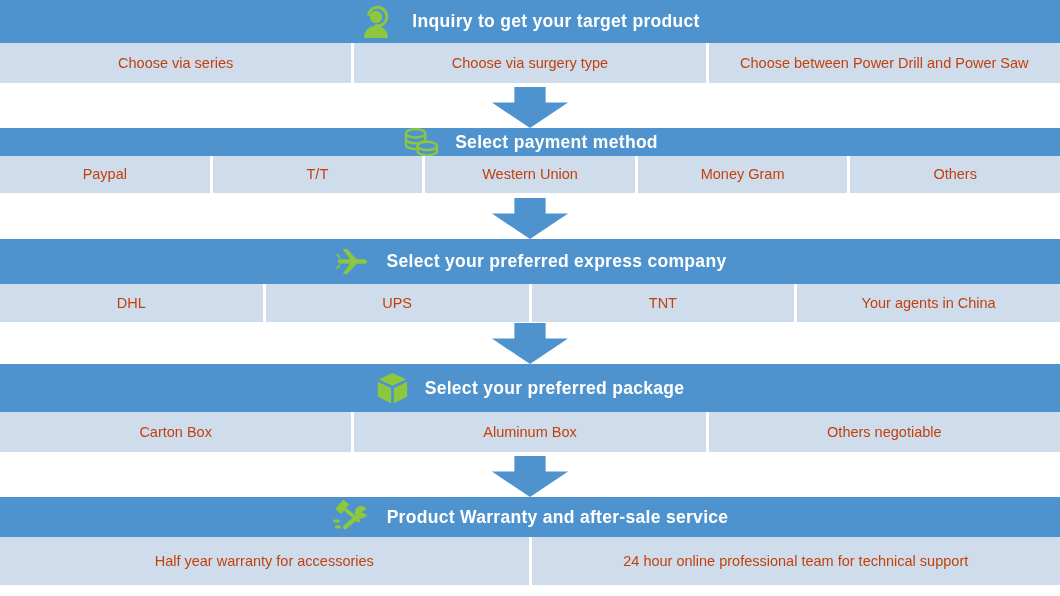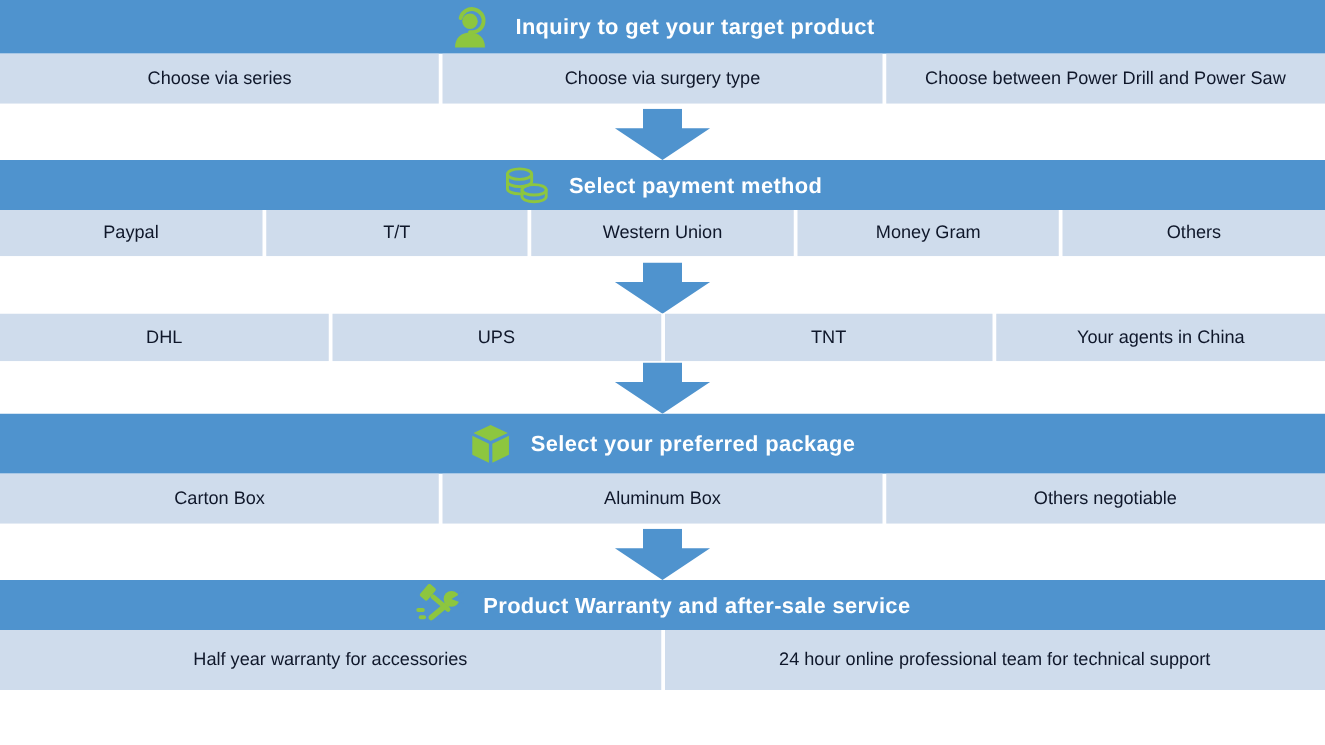--- a/index.html
+++ b/index.html
@@ -16,30 +16,30 @@
     font-size:17.5px;font-weight:600;letter-spacing:.3px;white-space:nowrap;
   }
   .hdr-icon{display:flex;align-items:center;justify-content:center;}
   .hdr-icon svg{display:block;}
   .option-row{
     background:#ffffff;display:flex;gap:3px;
   }
   .option-cell{
     background:#cfdcec;flex:1 1 0;
     display:flex;align-items:center;justify-content:center;
-    font-size:14.5px;color:#0f172a;text-align:center;
+    font-size:14.5px;color:#c2410c;text-align:center;
     padding:0 14px;line-height:1.25;
   }
   .arrow-gap{
     background:#ffffff;display:flex;align-items:flex-end;justify-content:center;
   }
   .arrow-gap svg{display:block;}
   
   .h-s1{height:43px}.r-s1{height:40px}.g-1{height:45px}
-  .h-s2{height:40px}.r-s2{height:37px}.g-2{height:46px}
+  .h-s2{height:28px}.r-s2{height:37px}.g-2{height:46px}
   .h-s3{height:45px}.r-s3{height:38px}.g-3{height:42px}
   .h-s4{height:48px}.r-s4{height:40px}.g-4{height:45px}
   .h-s5{height:40px}.r-s5{height:48px}
 </style>
 </head>
 <body>
 
 <div class="board">
 
   <div class="section-header h-s1">
@@ -83,20 +83,32 @@
     <div class="option-cell">Money Gram</div>
     <div class="option-cell">Others</div>
   </div>
 
   <div class="arrow-gap g-2">
     <svg viewBox="0 0 78 42" width="78" height="41">
       <polygon points="23,0 55,0 55,16 78,16 39,42 0,16 23,16" fill="#4f93ce"></polygon>
     </svg>
   </div>
 
+  <div class="section-header h-s3">
+    <span class="hdr-icon">
+      <svg viewBox="0 0 38 34" width="37" height="33" fill="#8dc63f">
+        <rect x="4" y="14.6" width="30" height="4.8" rx="2.4"></rect>
+        <polygon points="17,15.5 9,4 13.5,4 24,15.5"></polygon>
+        <polygon points="17,18.5 9,30 13.5,30 24,18.5"></polygon>
+        <polygon points="6.5,15.5 1,8.5 5.5,10.5"></polygon>
+        <polygon points="6.5,18.5 1,25.5 5.5,23.5"></polygon>
+      </svg>
+    </span>
+    <span class="section-title">Select your preferred express company</span>
+  </div>
   <div class="option-row r-s3">
     <div class="option-cell">DHL</div>
     <div class="option-cell">UPS</div>
     <div class="option-cell">TNT</div>
     <div class="option-cell">Your agents in China</div>
   </div>
 
   <div class="arrow-gap g-3">
     <svg viewBox="0 0 78 42" width="78" height="41">
       <polygon points="23,0 55,0 55,16 78,16 39,42 0,16 23,16" fill="#4f93ce"></polygon>

